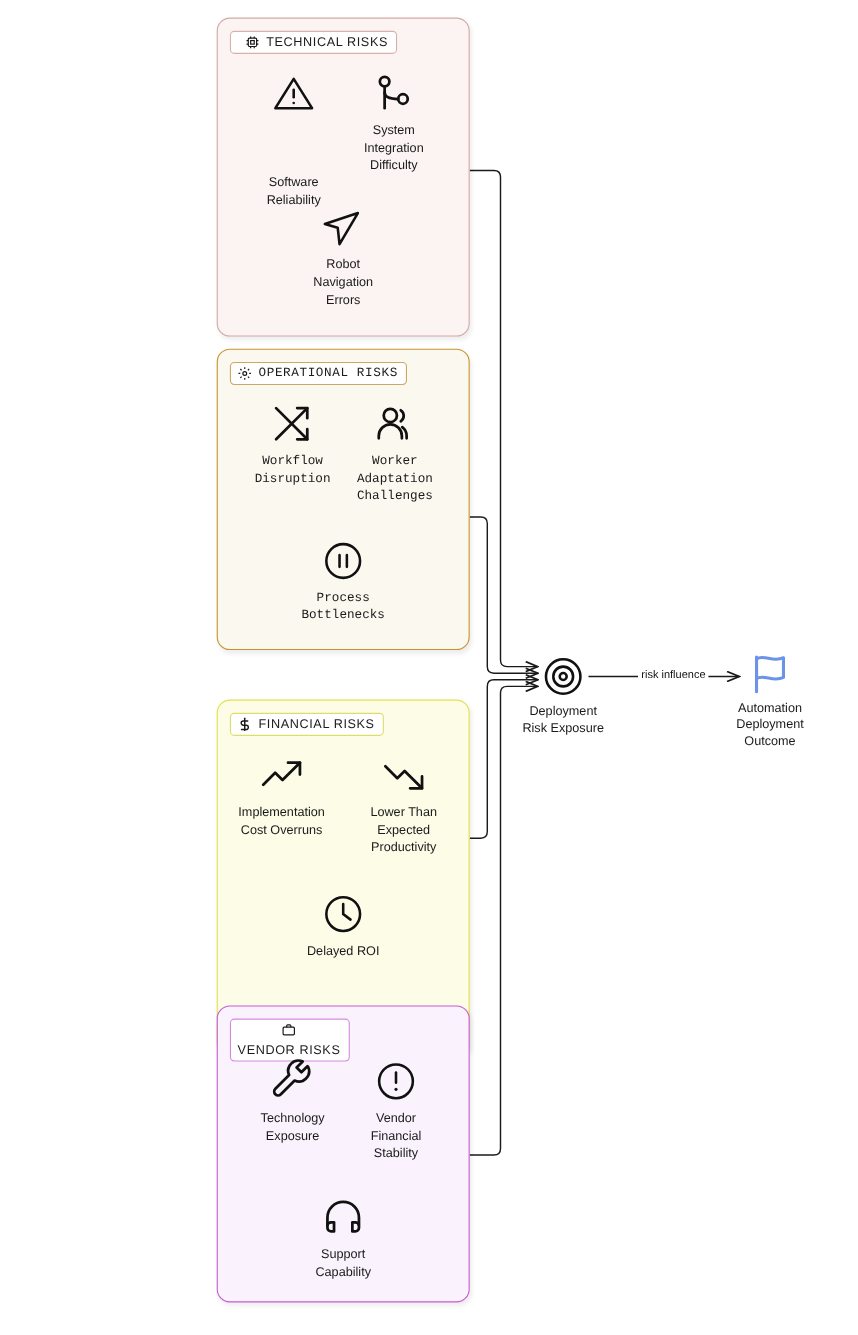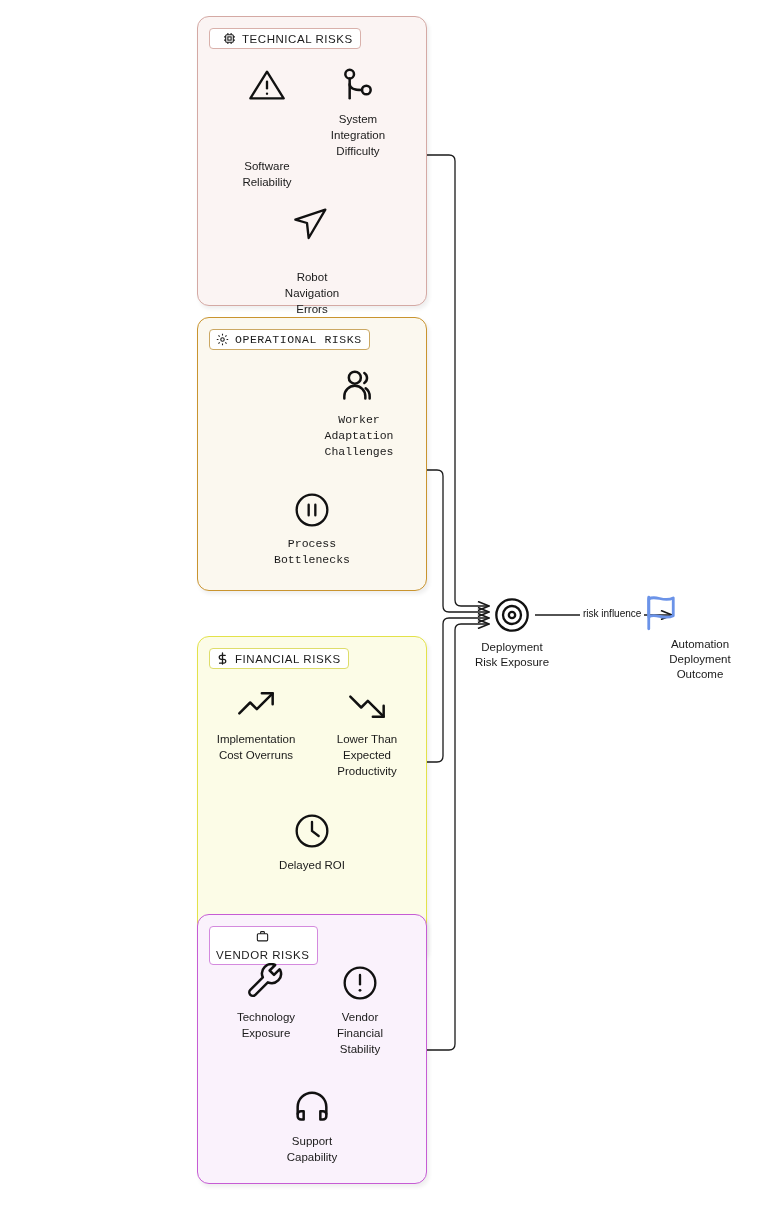--- a/index.html
+++ b/index.html
@@ -71,21 +71,21 @@
     position:absolute;z-index:3;
     display:flex;flex-direction:column;align-items:center;text-align:center;
     width:130px;
   }
   .hub .hicon{width:40px;height:40px;display:block;}
   .hub .hlabel{
     margin-top:5px;font-size:11.5px;line-height:15px;color:#1a1a1a;white-space:pre-line;
   }
   .outcome{
     position:absolute;z-index:3;
-    display:flex;flex-direction:column;text-align:center;
+    display:flex;flex-direction:column;align-items:center;text-align:center;
     width:120px;
   }
   .outcome .oicon{width:42px;height:40px;display:block;}
   .outcome .olabel{
     margin-top:5px;font-size:11.5px;line-height:15px;color:#1a1a1a;white-space:pre-line;
   }
   .edge-label{
     position:absolute;z-index:4;
     font-size:10px;color:#111;
     background:#fff;
@@ -149,21 +149,21 @@
             <circle cx="17" cy="15" r="2.6"></circle>
           <path d="M7 8.1 V20"></path>
             <path d="M7 11.5 C7 14.5 11 15 14.4 15"></path>
         </svg>
       </span>
       <span class="nlabel">System
 Integration
 Difficulty</span>
     </div>
 
-    <div class="node" style="left:64px;top:186px;gap:20px;">
+    <div class="node" style="left:64px;top:170px;">
       <span class="nicon">
         <svg viewBox="0 0 24 24" fill="none" stroke="#111" stroke-width="1.4" stroke-linejoin="round">
           <path d="M20 4 L10 21 L9 12 L2 10 Z"></path>
         </svg>
       </span>
       <span class="nlabel">Robot
 Navigation
 Errors</span>
     </div>
   </div>
@@ -172,20 +172,32 @@
     <div class="card-badge">
       <span class="bicon">
         <svg viewBox="0 0 24 24" fill="none" stroke="#1a1a1a" stroke-width="2">
           <circle cx="12" cy="12" r="3.2"></circle>
           <path d="M12 1.5v3M12 19.5v3M1.5 12h3M19.5 12h3M4.6 4.6l2.1 2.1M17.3 17.3l2.1 2.1M19.4 4.6l-2.1 2.1M6.7 17.3l-2.1 2.1"></path>
         </svg>
       </span>
       <span>OPERATIONAL RISKS</span>
     </div>
 
+    <div class="node" style="left:18px;top:48px;">
+      <span class="nicon">
+        <svg viewBox="0 0 24 24" fill="none" stroke="#111" stroke-width="1.5" stroke-linecap="round" stroke-linejoin="round">
+          <path d="M3 3 L20 20"></path>
+            <path d="M3 20 L20 3"></path>
+          <path d="M14.5 3 H20 V8.5"></path>
+            <path d="M14.5 20 H20 V14.5"></path>
+        </svg>
+      </span>
+      <span class="nlabel">Workflow
+Disruption</span>
+    </div>
 
     <div class="node" style="left:111px;top:48px;">
       <span class="nicon">
         <svg viewBox="0 0 24 24" fill="none" stroke="#111" stroke-width="1.5" stroke-linecap="round">
           <circle cx="9.5" cy="7" r="3.6"></circle>
           <path d="M3.2 19.5 v-1.3 a6.3 6.3 0 0 1 12.6 0 v1.3"></path>
           <path d="M15.2 4.2 a3.6 3.6 0 0 1 0 6"></path>
           <path d="M18.4 19.5 v-1.3 a6 6 0 0 0 -2.4 -4.8"></path>
         </svg>
       </span>

